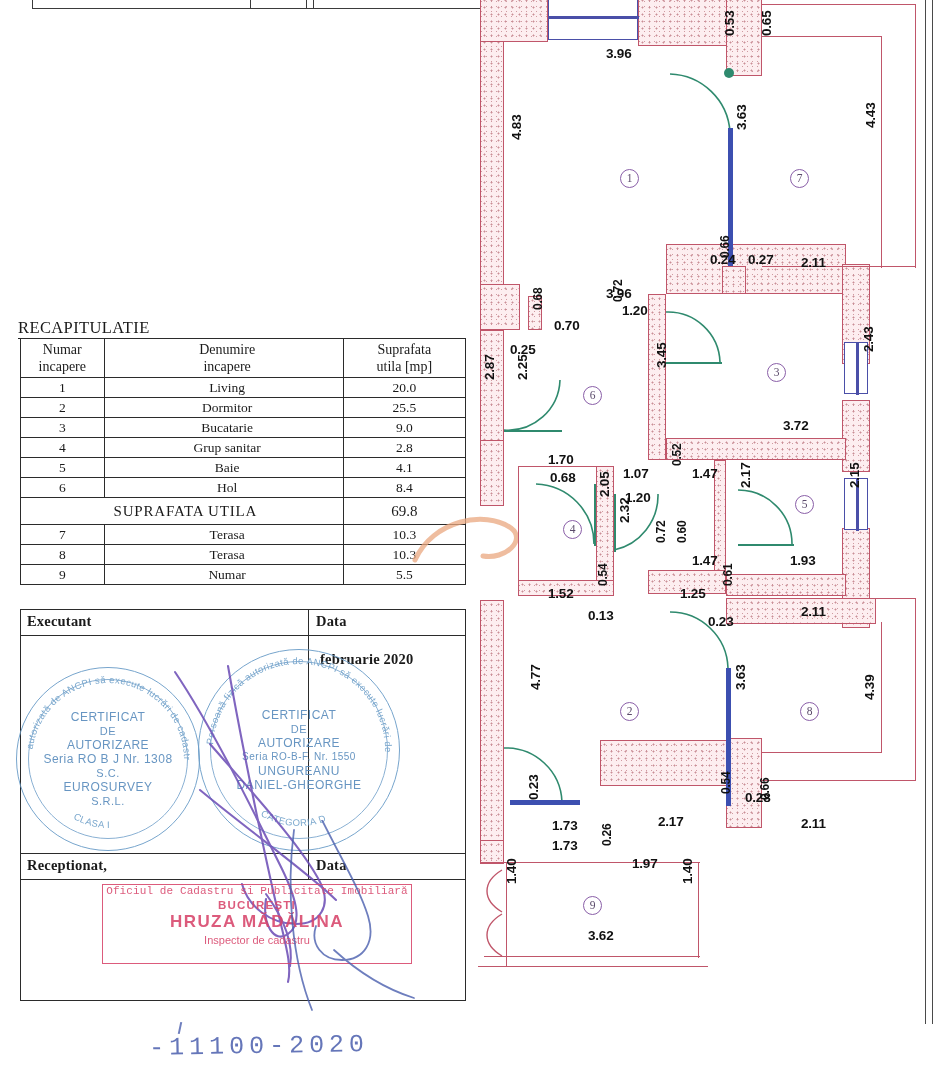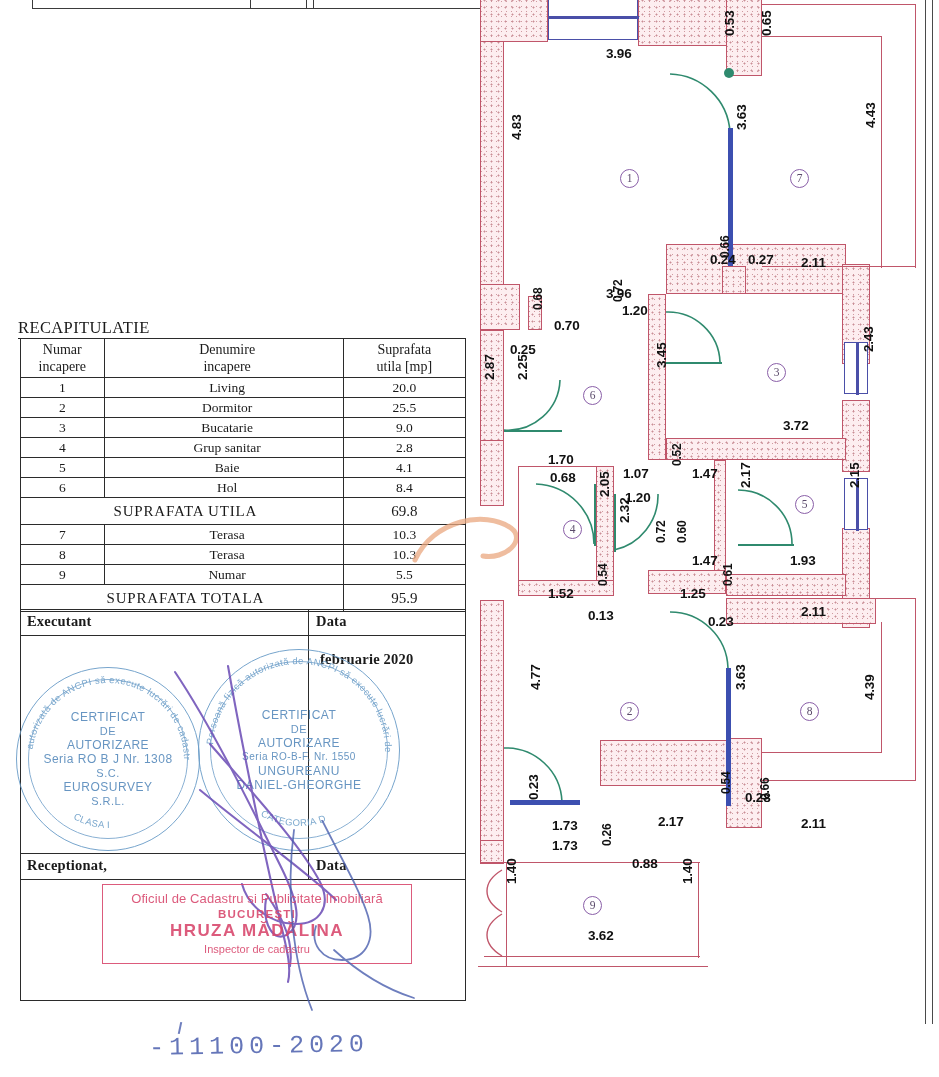--- a/index.html
+++ b/index.html
@@ -72,21 +72,21 @@
 
   
   #signature{position:absolute;left:150px;top:-15px;width:260px;height:420px;pointer-events:none;}
 
   
   #red-stamp{
     position:absolute;left:88px;top:884px;width:308px;height:78px;
     border:1.3px solid #d8456b;color:#d8456b;text-align:center;
     font-family:"Liberation Sans", sans-serif;opacity:.88;
   }
-  #red-stamp .l1{font-size:13px;margin-top:6px;letter-spacing:.1px;}
+  #red-stamp .l1{font-size:11px;letter-spacing:.1px;font-family:Liberation Mono, monospace;}
   #red-stamp .l2{font-size:11.5px;margin-top:2px;letter-spacing:1.2px;font-weight:bold;}
   #red-stamp .l3{font-size:17px;margin-top:1px;letter-spacing:1.4px;font-weight:bold;}
   #red-stamp .l4{font-size:11px;margin-top:2px;}
 
   
   #handwritten{
     position:absolute;left:135px;top:1032px;
     font-family:"Liberation Mono", monospace;font-size:25px;letter-spacing:5px;
     color:#3f54a8;opacity:.8;transform:rotate(-1deg);
   }
@@ -223,24 +223,20 @@
         <td class="c-num">8</td>
         <td class="c-name">Terasa</td>
         <td class="c-area">10.3</td>
       </tr>
       <tr>
         <td class="c-num">9</td>
         <td class="c-name">Numar</td>
         <td class="c-area">5.5</td>
       </tr>
 
-      <tr class="sum thick">
-        <td class="c-num c-name" colspan="2">SUPRAFATA  TOTALA</td>
-        <td class="c-area">95.9</td>
-      </tr>
     </tbody>
       </table>
 
     <div id="info-block">
       <div class="ib-outer"></div>
 
       <div class="ib-line" style="top:26px;"></div>
       <div class="ib-line" style="top:244px;"></div>
       <div class="ib-line" style="top:270px;"></div>
 
@@ -522,17 +518,17 @@
     <div class="dim v" style="left:56px;top:800px;">0.23</div>
     <div class="dim" style="left:82px;top:838px;">1.73</div>
     <div class="dim" style="left:82px;top:818px;">1.73</div>
     <div class="dim v sm" style="left:130px;top:846px;">0.26</div>
     <div class="dim" style="left:188px;top:814px;">2.17</div>
     <div class="dim v sm" style="left:249px;top:794px;">0.54</div>
     <div class="dim" style="left:275px;top:790px;">0.28</div>
     <div class="dim v sm" style="left:288px;top:800px;">0.66</div>
     <div class="dim" style="left:331px;top:816px;">2.11</div>
     <div class="dim v" style="left:34px;top:884px;">1.40</div>
-    <div class="dim" style="left:162px;top:856px;">0.88</div>
+    <div class="dim" style="left:162px;top:856px;">1.97</div>
     <div class="dim v" style="left:210px;top:884px;">1.40</div>
     <div class="dim" style="left:118px;top:928px;">3.62</div>
   </div>
 </div>
 
 </body></html>

